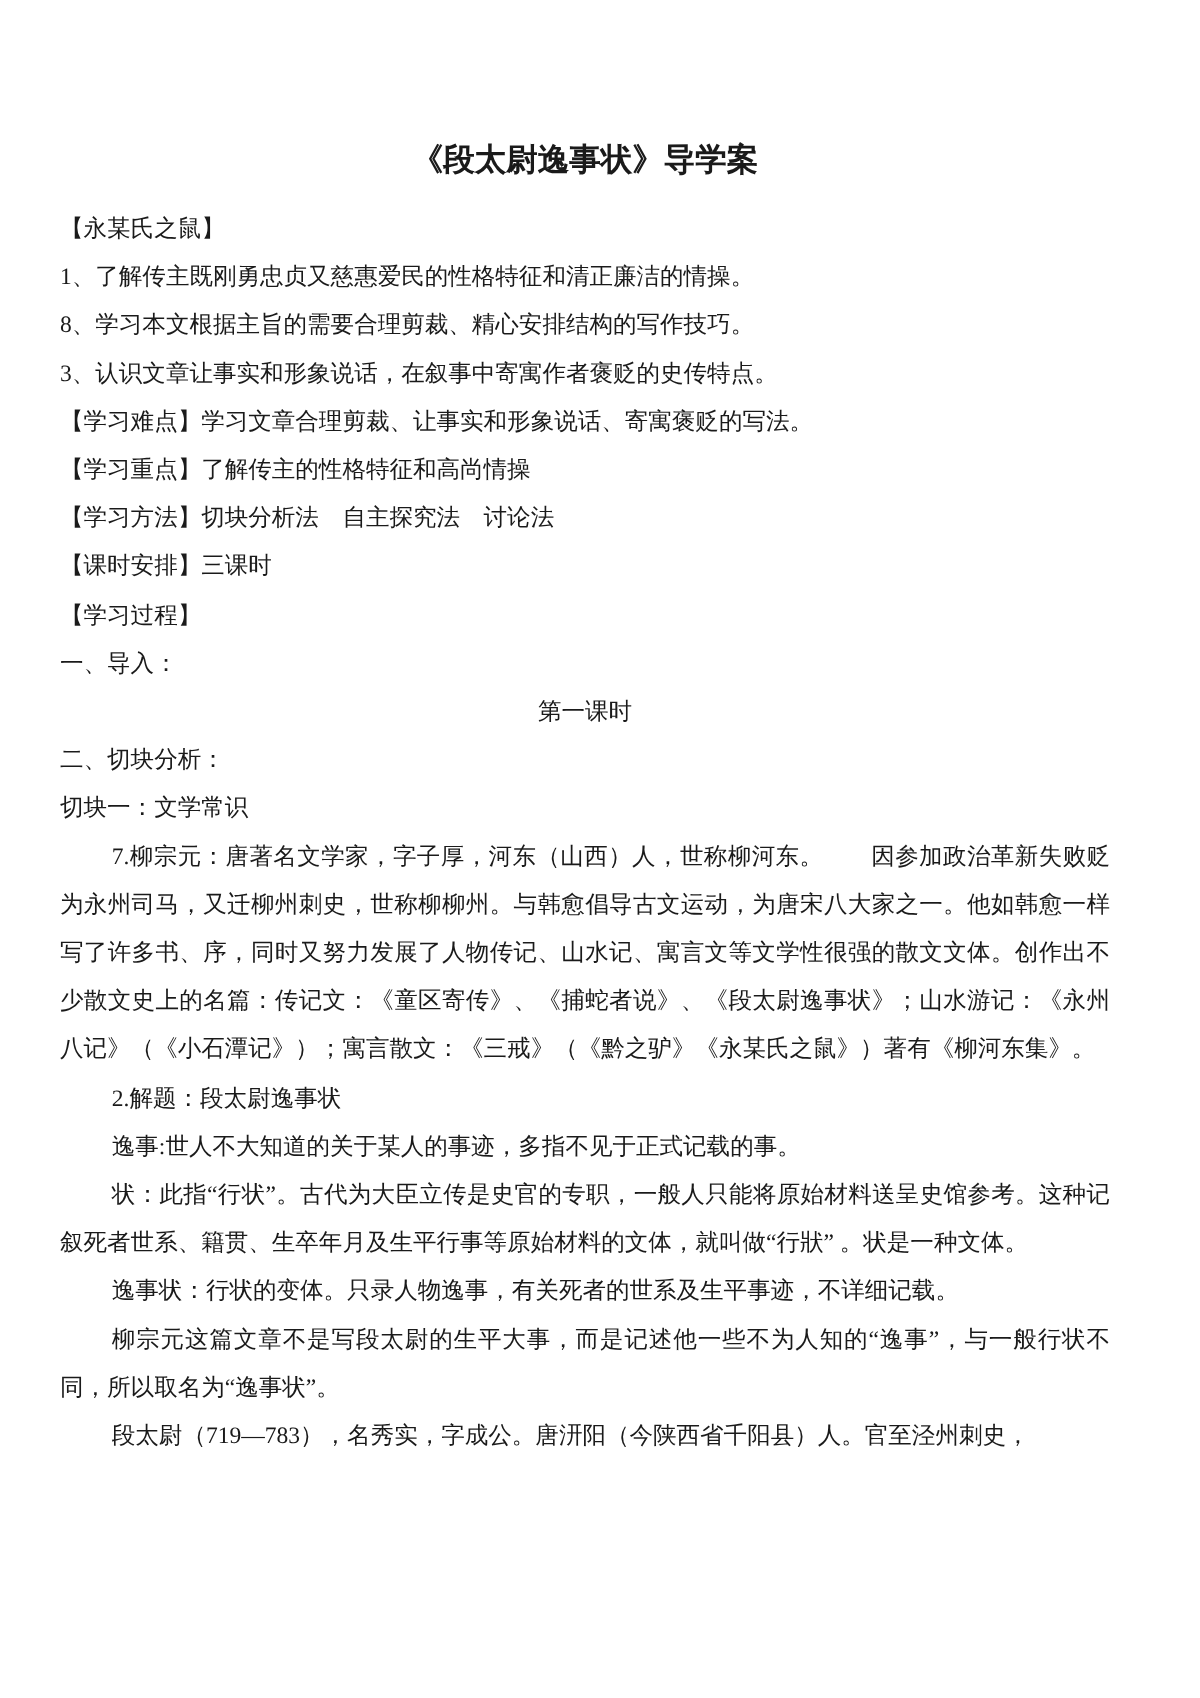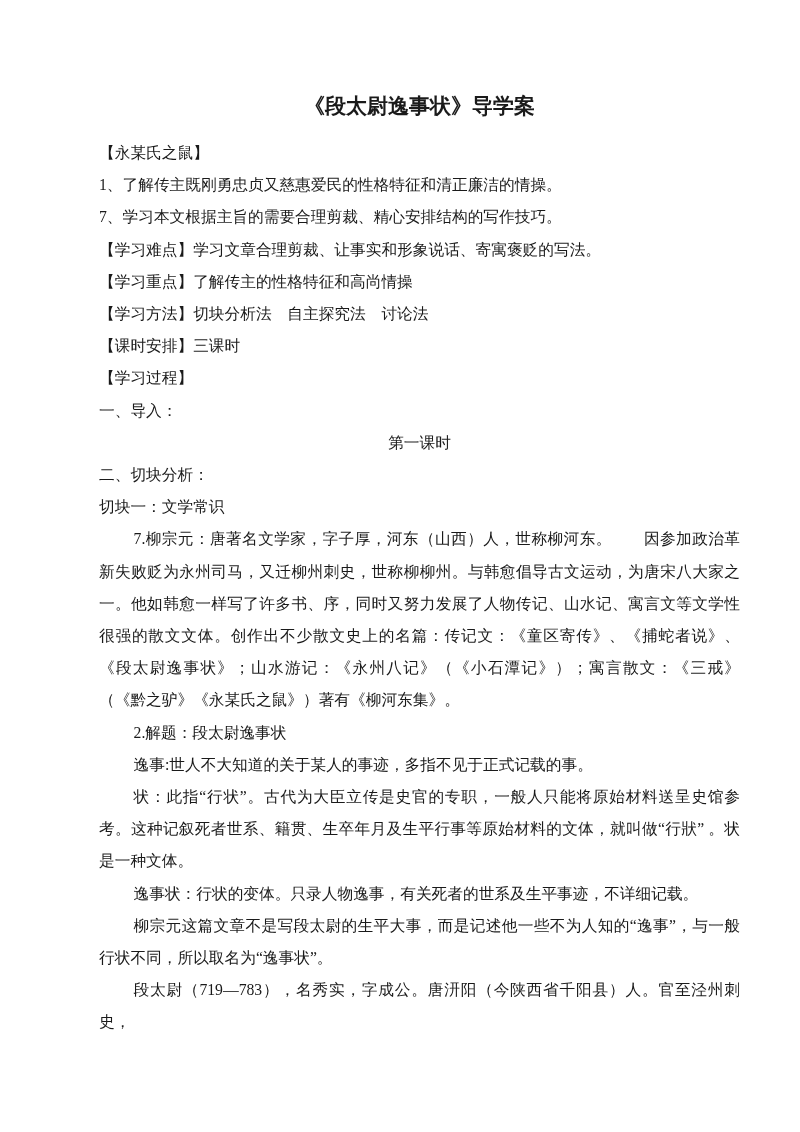--- a/index.html
+++ b/index.html
@@ -7,21 +7,21 @@
     padding: 0;
     background: #ffffff;
   }
   .page {
     position: relative;
     width: 800px;
     height: 1132px;
     box-sizing: border-box;
     background: #ffffff;
     color: #1a1a1a;
-    padding: 90px 60px 0 99px;
+    padding: 90px 60px 0 40px;
     font-family: "Liberation Serif", "DejaVu Serif", serif;
     font-size: 15.7px;
     overflow: hidden;
   }
   .doc-title {
     font-size: 21px;
     font-weight: bold;
     text-align: center;
     line-height: 32px;
     margin: 0 0 15px 0;
@@ -40,21 +40,22 @@
   }
 </style>
 </head>
 <body>
 
 <main class="page">
   <h1 class="doc-title">《段太尉逸事状》导学案</h1>
 
   <p class="ln">【永某氏之鼠】</p>
   <p class="ln">1、了解传主既刚勇忠贞又慈惠爱民的性格特征和清正廉洁的情操。</p>
-  <p class="ln">7、学习本文根据主旨的需要合理剪裁、精心安排结构的写作技巧。</p>
+  <p class="ln">8、学习本文根据主旨的需要合理剪裁、精心安排结构的写作技巧。</p>
+  <p class="ln">3、认识文章让事实和形象说话，在叙事中寄寓作者褒贬的史传特点。</p>
   <p class="ln">【学习难点】学习文章合理剪裁、让事实和形象说话、寄寓褒贬的写法。</p>
   <p class="ln">【学习重点】了解传主的性格特征和高尚情操</p>
   <p class="ln">【学习方法】切块分析法　自主探究法　讨论法</p>
   <p class="ln">【课时安排】三课时</p>
   <p class="ln">【学习过程】</p>
   <p class="ln">一、导入：</p>
   <p class="ln center">第一课时</p>
   <p class="ln">二、切块分析：</p>
   <p class="ln">切块一：文学常识</p>
   <p class="ln ind">7.柳宗元：唐著名文学家，字子厚，河东（山西）人，世称柳河东。　　因参加政治革新失败贬为永州司马，又迁柳州刺史，世称柳柳州。与韩愈倡导古文运动，为唐宋八大家之一。他如韩愈一样写了许多书、序，同时又努力发展了人物传记、山水记、寓言文等文学性很强的散文文体。创作出不少散文史上的名篇：传记文：《童区寄传》、《捕蛇者说》、《段太尉逸事状》；山水游记：《永州八记》（《小石潭记》）；寓言散文：《三戒》（《黔之驴》《永某氏之鼠》）著有《柳河东集》。</p>

